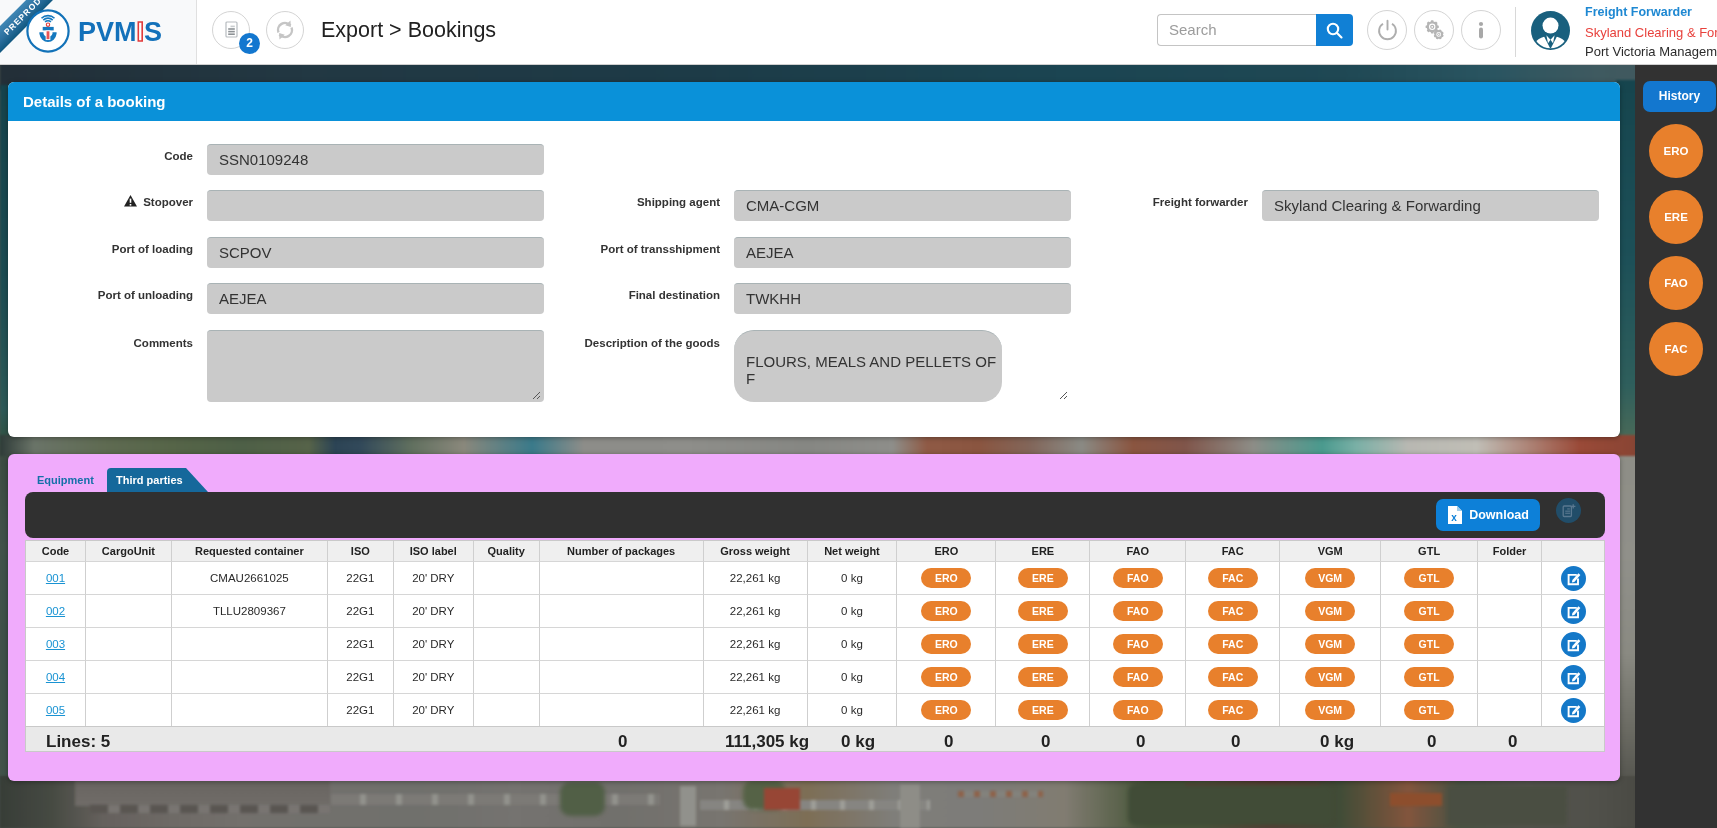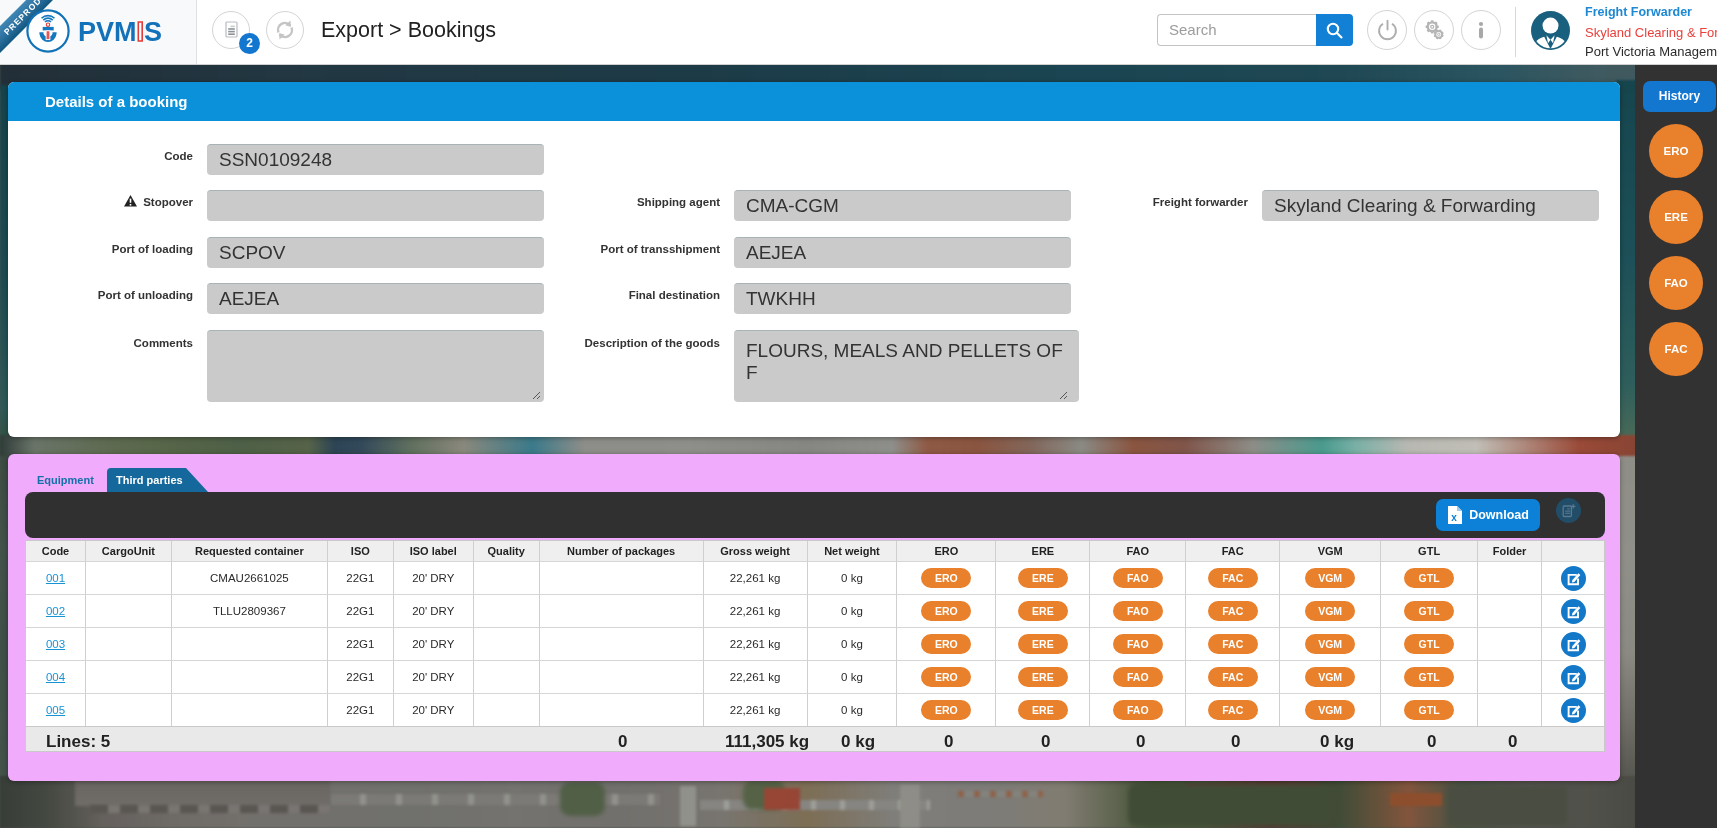--- a/index.html
+++ b/index.html
@@ -21,23 +21,23 @@
 #hdivider { position:absolute; left:1515px; top:7px; width:1px; height:50px; background:#d8d8d8; }
 .hinfo { position:absolute; left:1585px; white-space:nowrap; }
 
 
 #sidebar { position:absolute; left:1635px; top:65px; width:82px; height:763px; background:#323232; z-index:6;padding-left:16px; }
 #history { position:absolute; left:8px; top:16px; width:73px; height:31px; background:#1377cf; border-radius:7px; color:#fff; font-size:12px; font-weight:bold; text-align:center; line-height:31px; }
 .sidecirc { position:absolute; left:14px; width:54px; height:54px; border-radius:50%; background:#e8802c; color:#fff; font-size:11.5px; font-weight:bold; text-align:center; line-height:54px; }
 
 
 #panel1 { position:absolute; left:8px; top:82px; width:1612px; height:355px; background:#fff; border-radius:6px; box-shadow:0 1px 5px rgba(0,0,0,.35); z-index:5; }
-#p1head { position:absolute; top:0; left:0; right:0; height:39px; background:#0a91d9; border-radius:6px 6px 0 0; color:#fff; font-size:15px; font-weight:bold; line-height:39px; padding-left:37px; }
+#p1head { position:absolute; top:0; left:0; right:0; height:39px; background:#0a91d9; border-radius:6px 6px 0 0; color:#fff; font-size:15px; font-weight:bold; line-height:39px; padding-left:15px; }
 .flabel { position:absolute; font-size:11.5px; font-weight:bold; color:#333; text-align:right; height:16px; line-height:16px; }
-.finput { position:absolute; background:#cacaca; border-radius:4px; border-top:1px solid #a9b3b5; font-size:19px; color:#333; padding-left:12px; }
+.finput { position:absolute; background:#cacaca; border-radius:4px; border-top:1px solid #a9b3b5; font-size:15px; color:#333; padding-left:12px; }
 
 
 #panel2 { position:absolute; left:8px; top:454px; width:1612px; height:327px; background:#f0abfc; border-radius:6px; box-shadow:0 1px 5px rgba(0,0,0,.35); z-index:5; }
 #tab-eq { position:absolute; left:29px; top:20px; font-size:11px; font-weight:bold; color:#1470a8; }
 #tab-tp { position:absolute; left:99px; top:14px; width:101px; height:24px; background:#15689b; border-radius:4px 0 0 0; clip-path:polygon(0 0,79px 0,101px 24px,0 24px); color:#fff; font-size:11px; font-weight:bold; line-height:24px; padding-left:9px; }
 #toolbar { position:absolute; left:17px; top:38px; width:1580px; height:46px; background:#303030; border-radius:8px; }
 #dlbtn { position:absolute; left:1411px; top:7px; width:104px; height:32px; background:#0d80d8; border-radius:7px; color:#fff; display:flex; align-items:center; justify-content:center; gap:7px; font-size:12.5px; font-weight:bold; }
 #addbtn { position:absolute; left:1531px; top:6px; width:25px; height:25px; border-radius:50%; background:#214d69; display:flex; align-items:center; justify-content:center; }
 #tbl { position:absolute; left:17px; top:86px; width:1580px; border:1px solid #c9c9c9; border-bottom:none; }
 .trow { display:flex; width:1578px; }
@@ -223,21 +223,21 @@
   <div class="flabel" style="left:552px;top:112px;width:160px;">Shipping agent</div>
   <div class="finput" style="left:726px;top:108px;width:337px;height:31px;line-height:29px;">CMA-CGM</div>
 
   <div class="flabel" style="left:552px;top:159px;width:160px;">Port of transshipment</div>
   <div class="finput" style="left:726px;top:155px;width:337px;height:31px;line-height:29px;">AEJEA</div>
 
   <div class="flabel" style="left:552px;top:205px;width:160px;">Final destination</div>
   <div class="finput" style="left:726px;top:201px;width:337px;height:31px;line-height:29px;">TWKHH</div>
 
   <div class="flabel" style="left:532px;top:253px;width:180px;">Description of the goods</div>
-  <div class="finput" style="left:726px;top:248px;width:345px;height:72px;padding-top:9px;">FLOURS, MEALS AND PELLETS OF F</div>
+  <div class="finput" style="left:726px;top:248px;width:268px;height:72px;padding-top:22px;border-radius:20px;">FLOURS, MEALS AND PELLETS OF F</div>
   <svg class="abs" style="left:1051px;top:309px;" width="9" height="9" viewBox="0 0 9 9">
         <path d="M8 1 L1 8 M8 5 L5 8" stroke="#555" stroke-width="1"></path>
       </svg>
 
   <div class="flabel" style="left:1080px;top:112px;width:160px;">Freight forwarder</div>
   <div class="finput" style="left:1254px;top:108px;width:337px;height:31px;line-height:29px;">Skyland Clearing &amp; Forwarding</div>
 </div>
 
 <div id="panel2">
   <div id="tab-eq">Equipment</div>

